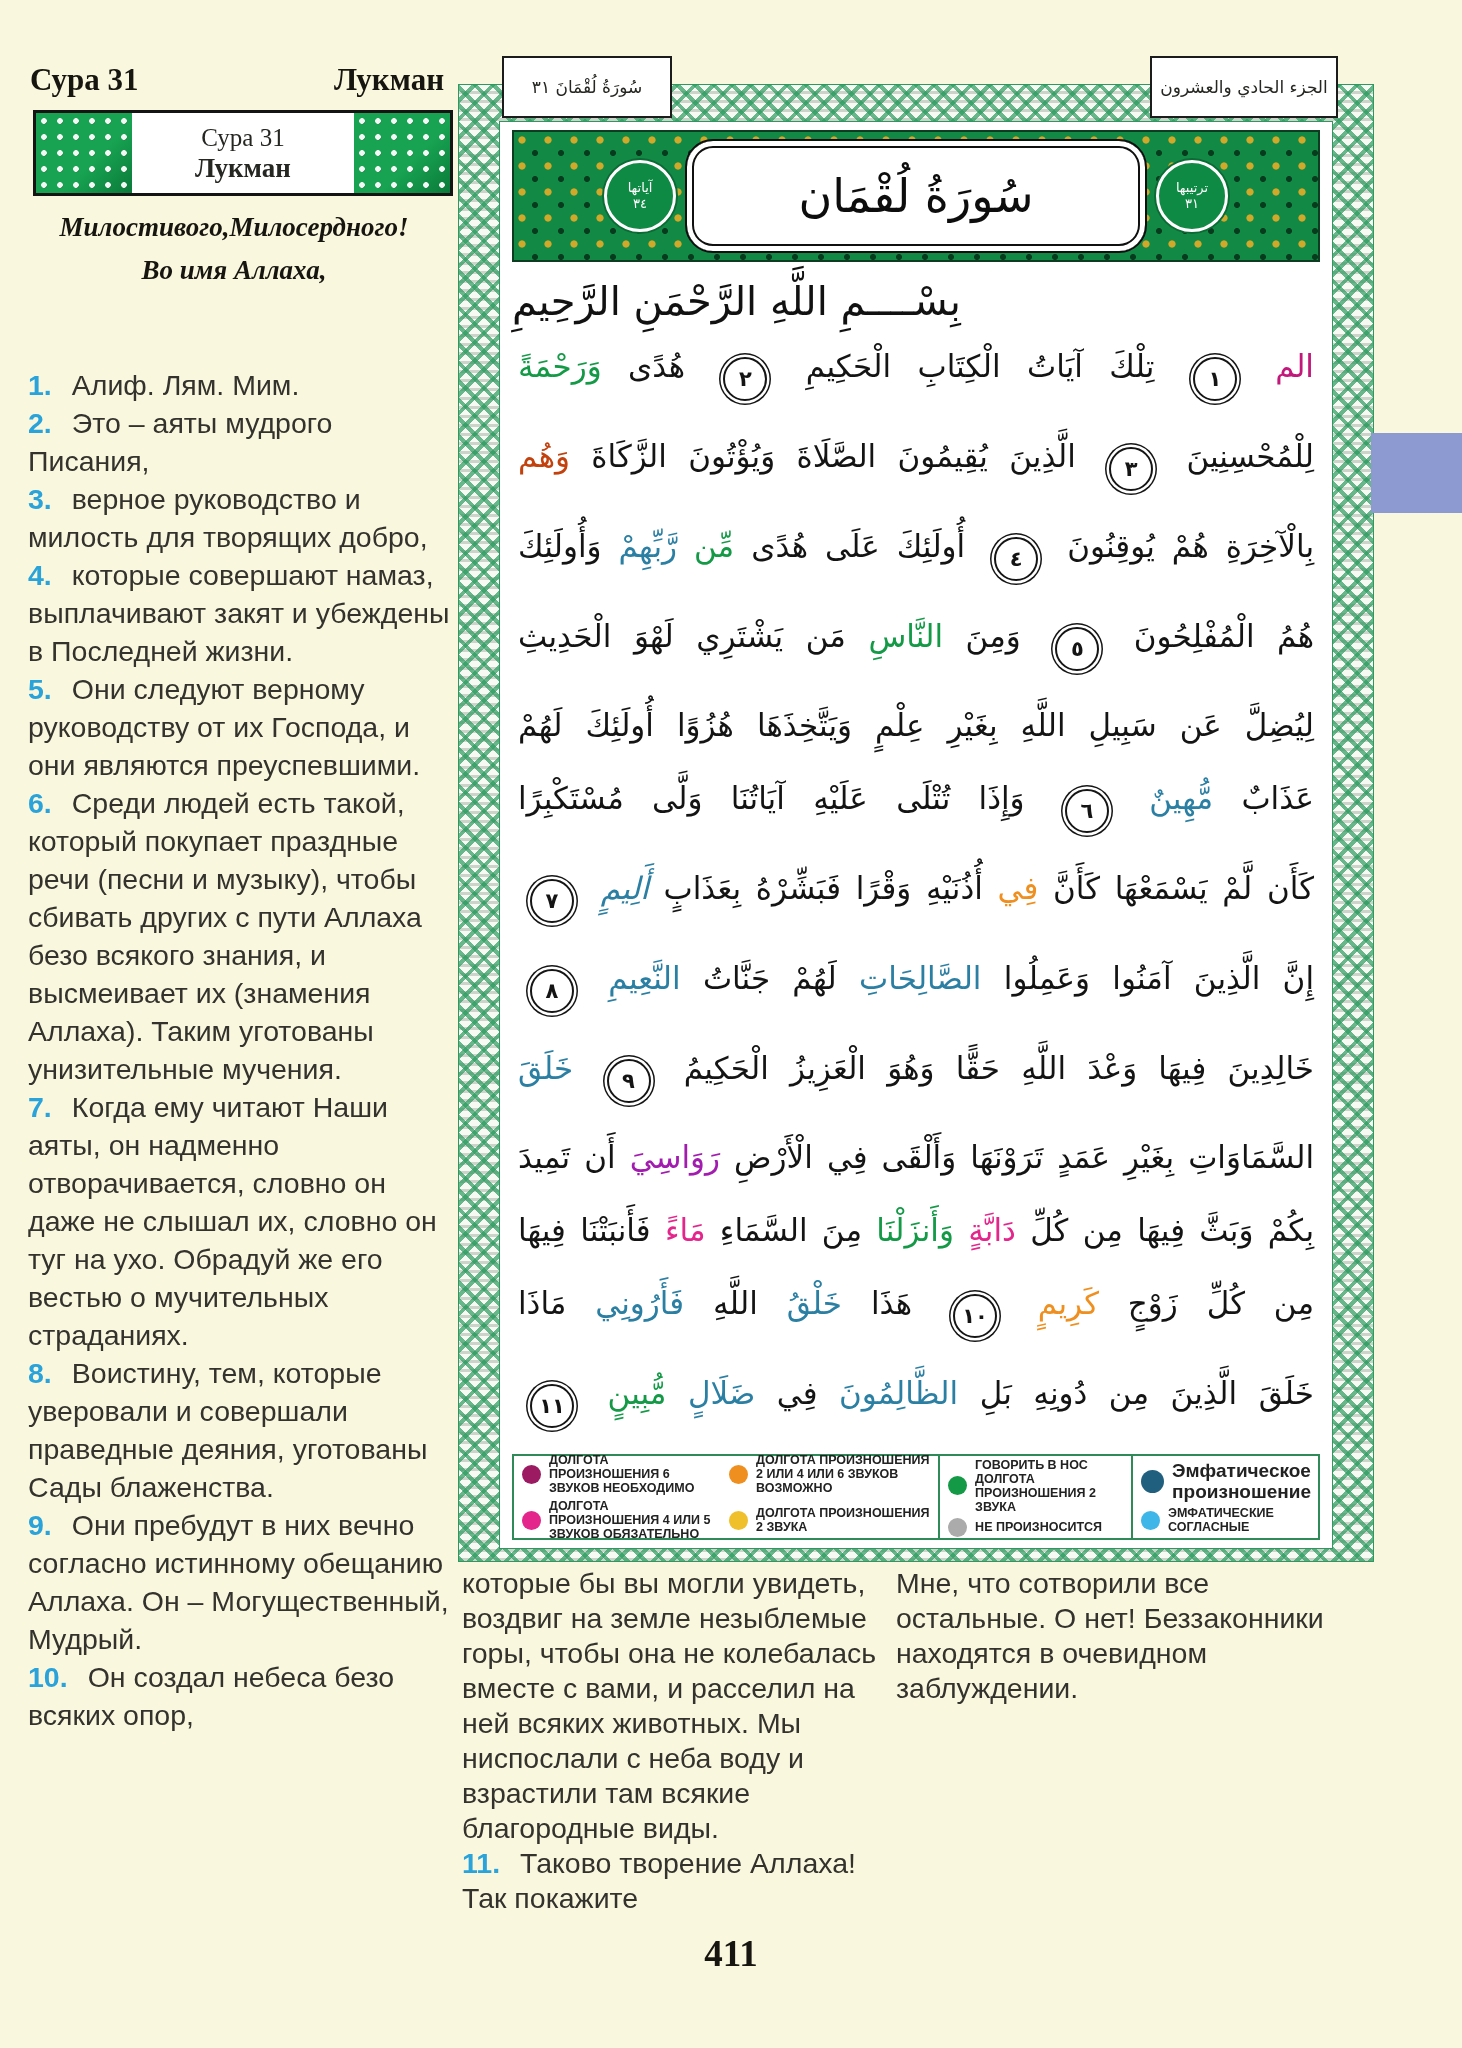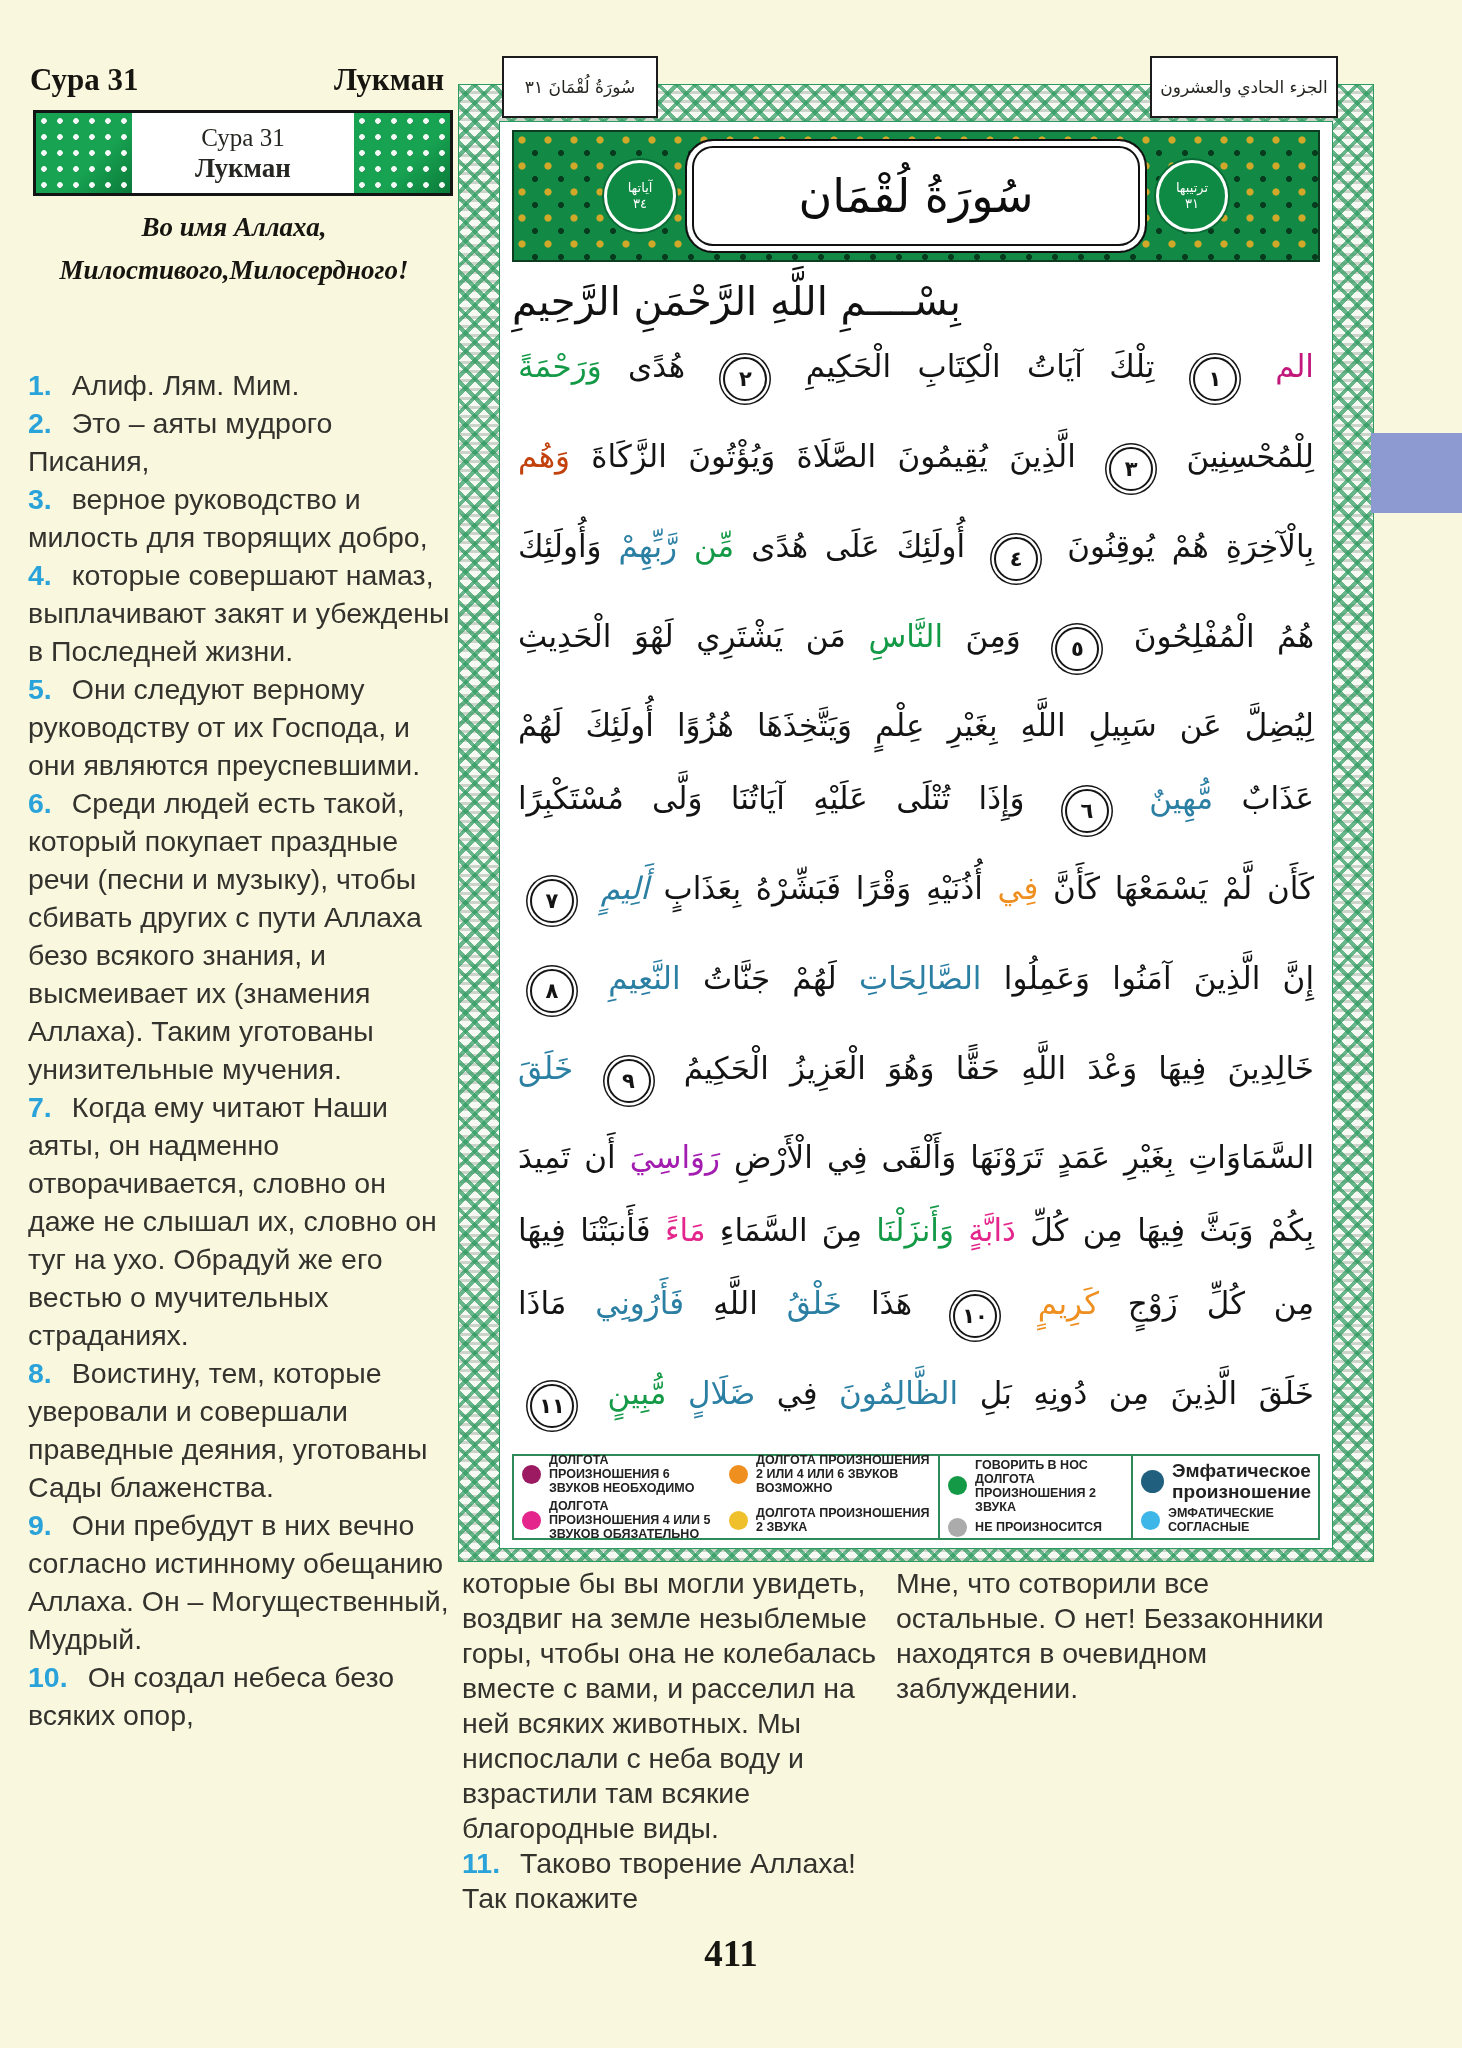--- a/index.html
+++ b/index.html
@@ -45,21 +45,21 @@
                background-image:
                 repeating-linear-gradient(45deg, rgba(44,154,95,.7) 0 4px, transparent 4px 13px),
                 repeating-linear-gradient(-45deg, rgba(44,154,95,.7) 0 4px, transparent 4px 13px),
                 repeating-linear-gradient(0deg, rgba(140,155,142,.4) 0 3px, transparent 3px 9px);}
   .quran-page{width:100%;height:100%;background:#fff;border:1.5px solid #2c9a5f;
               box-sizing:border-box;padding:8px 12px 8px 12px;display:flex;flex-direction:column;}
 
   .tab{position:absolute;top:56px;height:62px;background:#fff;border:2px solid #1c1c1c;
        box-sizing:border-box;display:flex;align-items:center;justify-content:center;
        font-family:"DejaVu Sans",sans-serif;font-size:17px;z-index:6;direction:rtl;}
-  .tab-left{left:502px;width:156px;}
+  .tab-left{left:502px;width:170px;}
   .tab-right{left:1150px;width:188px;}
 
   .band{height:128px;position:relative;border:2px solid #0c3d20;flex:0 0 auto;
         background:
           radial-gradient(circle at 8px 8px, #d2a82a 3.2px, transparent 4px) 0 0/26px 26px,
           radial-gradient(circle at 21px 21px, #063b1e 2.6px, transparent 3.4px) 0 0/26px 26px,
           #128a46;
         display:flex;align-items:center;justify-content:center;}
   .cartouche{width:57%;height:110px;background:#fff;border:2.5px solid #101010;border-radius:28px;
              box-shadow:inset 0 0 0 5px #fff, inset 0 0 0 7px #101010;
@@ -113,22 +113,22 @@
   <div class="sura-box">
     <div class="orn"></div>
     <div class="sura-box-center">
       <span class="l1">Сура 31</span>
       <span class="l2">Лукман</span>
     </div>
     <div class="orn"></div>
   </div>
 
   <div class="basmala-ru">
+    <div>Милостивого,Милосердного!</div>
     <div>Во имя Аллаха,</div>
-    <div>Милостивого,Милосердного!</div>
   </div>
 
   <div class="col col-left" id="col-left">
       <p class="verse"><span class="vnum">1.</span>Алиф. Лям. Мим.</p>
       <p class="verse"><span class="vnum">2.</span>Это – аяты мудрого Писания,</p>
       <p class="verse"><span class="vnum">3.</span>верное руководство и милость для творящих добро,</p>
       <p class="verse"><span class="vnum">4.</span>которые совершают намаз, выплачивают закят и убеждены в Последней жизни.</p>
       <p class="verse"><span class="vnum">5.</span>Они следуют верному руководству от их Господа, и они являются преуспевшими.</p>
       <p class="verse"><span class="vnum">6.</span>Среди людей есть такой, который покупает праздные речи (песни и музыку), чтобы сбивать других с пути Аллаха безо всякого знания, и высмеивает их (знамения Аллаха). Таким уготованы унизительные мучения.</p>
       <p class="verse"><span class="vnum">7.</span>Когда ему читают Наши аяты, он надменно отворачивается, словно он даже не слышал их, словно он туг на ухо. Обрадуй же его вестью о мучительных страданиях.</p>

